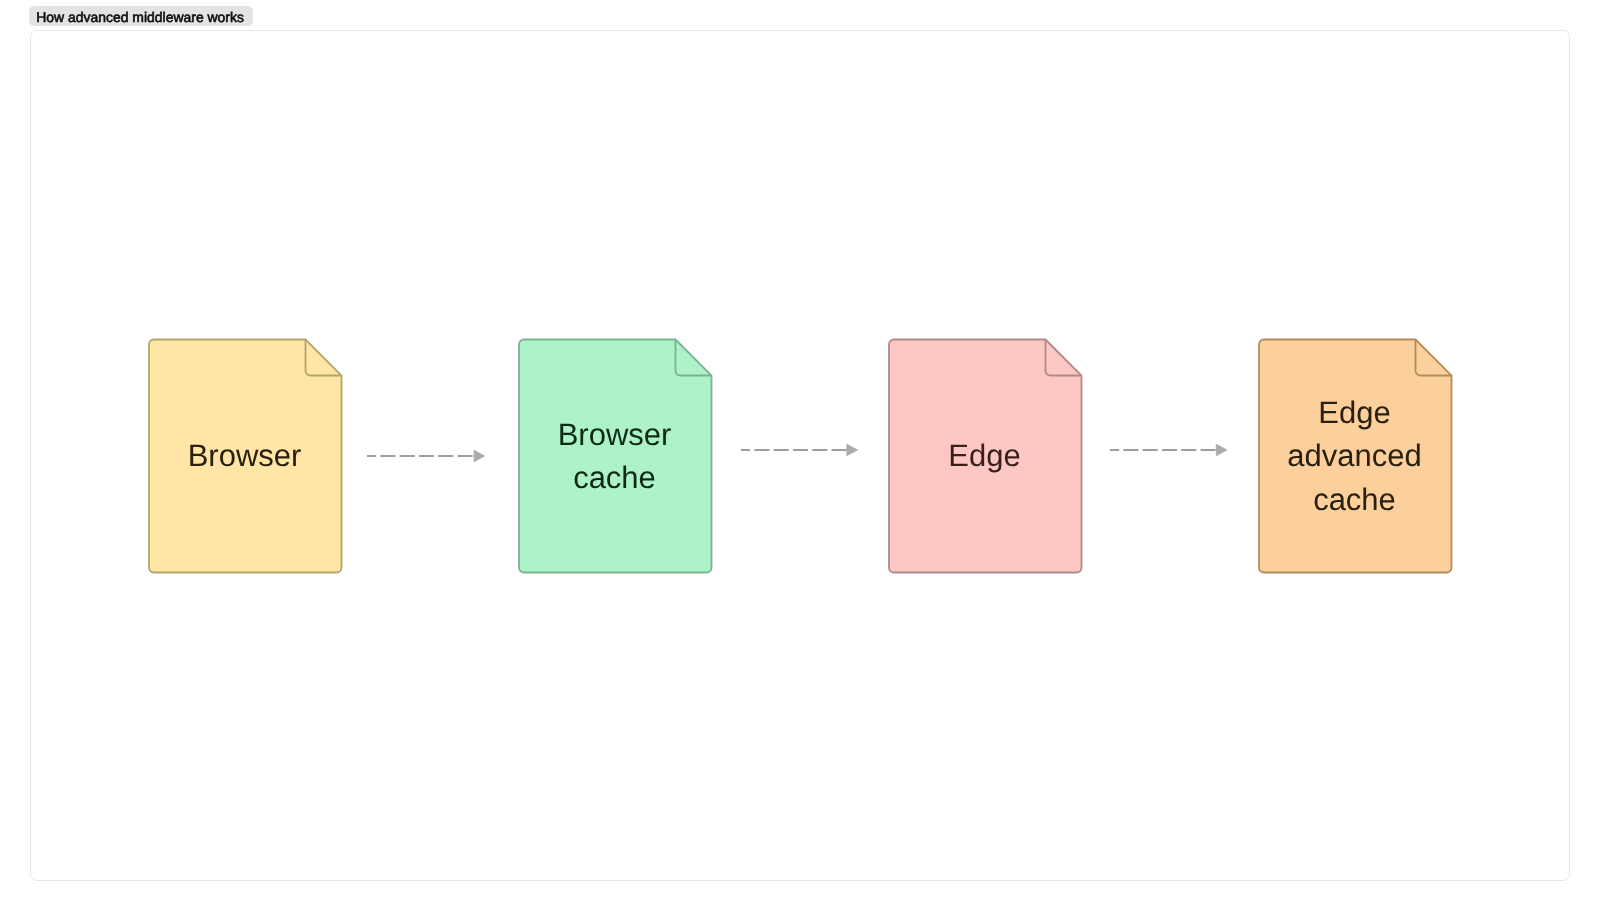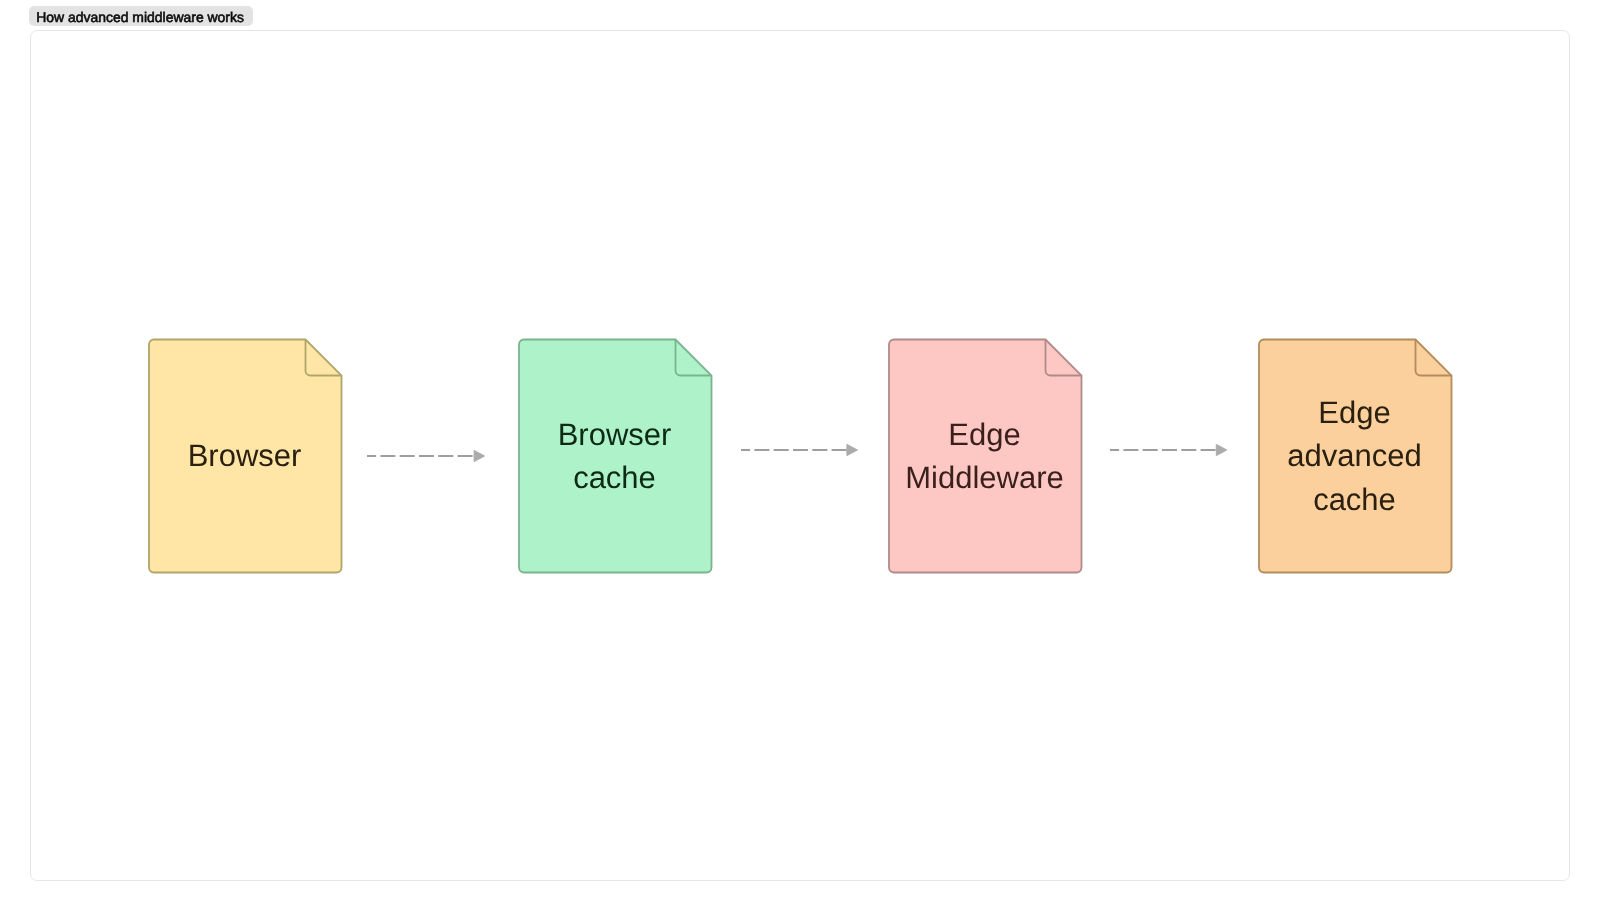--- a/index.html
+++ b/index.html
@@ -107,21 +107,20 @@
         </div>
       </div>
 
       <div class="node" style="left: 858px; top: 308.2px; width: 193px; height: 234px;">
         <svg width="193" height="234" viewBox="0 0 193 234">
           <path class="node-body" d="M 5 0.5 H 156.5 L 192.5 36.5 V 228.5 a 5 5 0 0 1 -5 5 H 5 a 5 5 0 0 1 -5 -5 V 5.5 a 5 5 0 0 1 5 -5 Z" fill="#fdc8c3" stroke="#b08a89" stroke-width="1.8"></path>
           <path class="node-fold" d="M 156.5 0.5 V 31.5 a 5 5 0 0 0 5 5 H 192.5" fill="none" stroke="#b08a89" stroke-width="1.8"></path>
         </svg>
         <div class="node-label" style="color: rgb(58, 31, 28);">
           <div>Edge</div>
-          <div>Middleware</div>
         </div>
       </div>
 
       <div class="node" style="left: 1228px; top: 308.2px; width: 193px; height: 234px;">
         <svg width="193" height="234" viewBox="0 0 193 234">
           <path class="node-body" d="M 5 0.5 H 156.5 L 192.5 36.5 V 228.5 a 5 5 0 0 1 -5 5 H 5 a 5 5 0 0 1 -5 -5 V 5.5 a 5 5 0 0 1 5 -5 Z" fill="#fbd09c" stroke="#b28c5c" stroke-width="1.8"></path>
           <path class="node-fold" d="M 156.5 0.5 V 31.5 a 5 5 0 0 0 5 5 H 192.5" fill="none" stroke="#b28c5c" stroke-width="1.8"></path>
         </svg>
         <div class="node-label" style="color: rgb(43, 32, 16);">
           <div>Edge</div>

